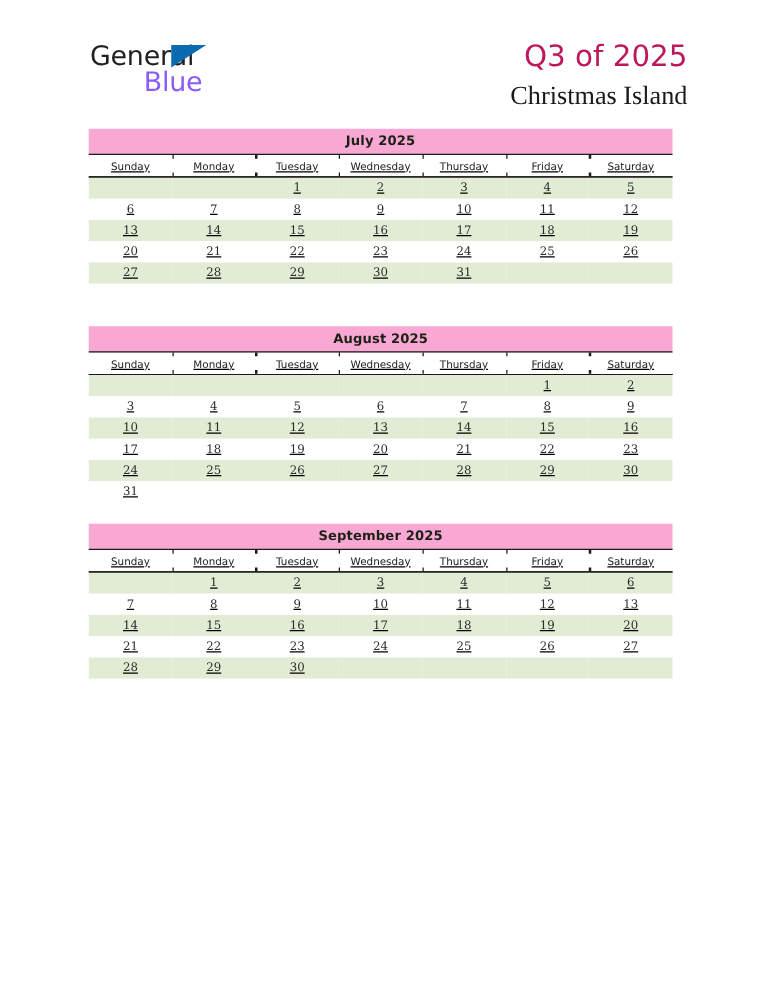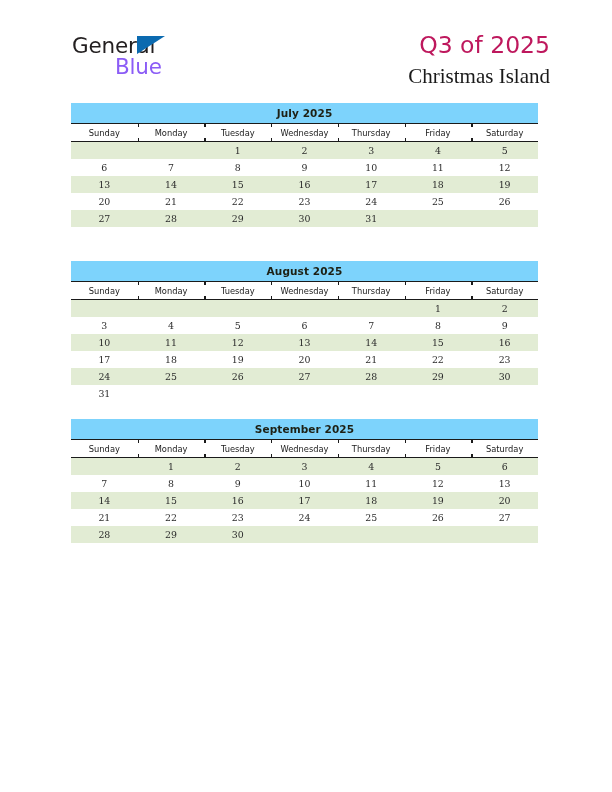--- a/index.html
+++ b/index.html
@@ -97,35 +97,36 @@
   }
   .cal {
     width: 467px;
     margin-bottom: 17px;
   }
   .cal:last-child { margin-bottom: 0; }
 
   .cal-title {
     height: 21px;
     line-height: 21px;
-    background: #7dd3fc;
+    background: #f9a8d4;
     text-align: center;
     font-size: 10.5px;
     font-weight: bold;
     color: #1d2014;
     letter-spacing: 0.1px;
     font-family: "DejaVu Sans", sans-serif;
     border-bottom: 1.4px solid #1a1a1a;
     box-sizing: border-box;
   }
 
   table.cal-table {
     width: 467px;
     border-collapse: collapse;
     table-layout: fixed;
+    text-decoration: underline;
   }
   table.cal-table th,
   table.cal-table td {
     width: 66.71px;
     text-align: center;
     padding: 0;
     margin: 0;
   }
   table.cal-table th {
     height: 17px;

